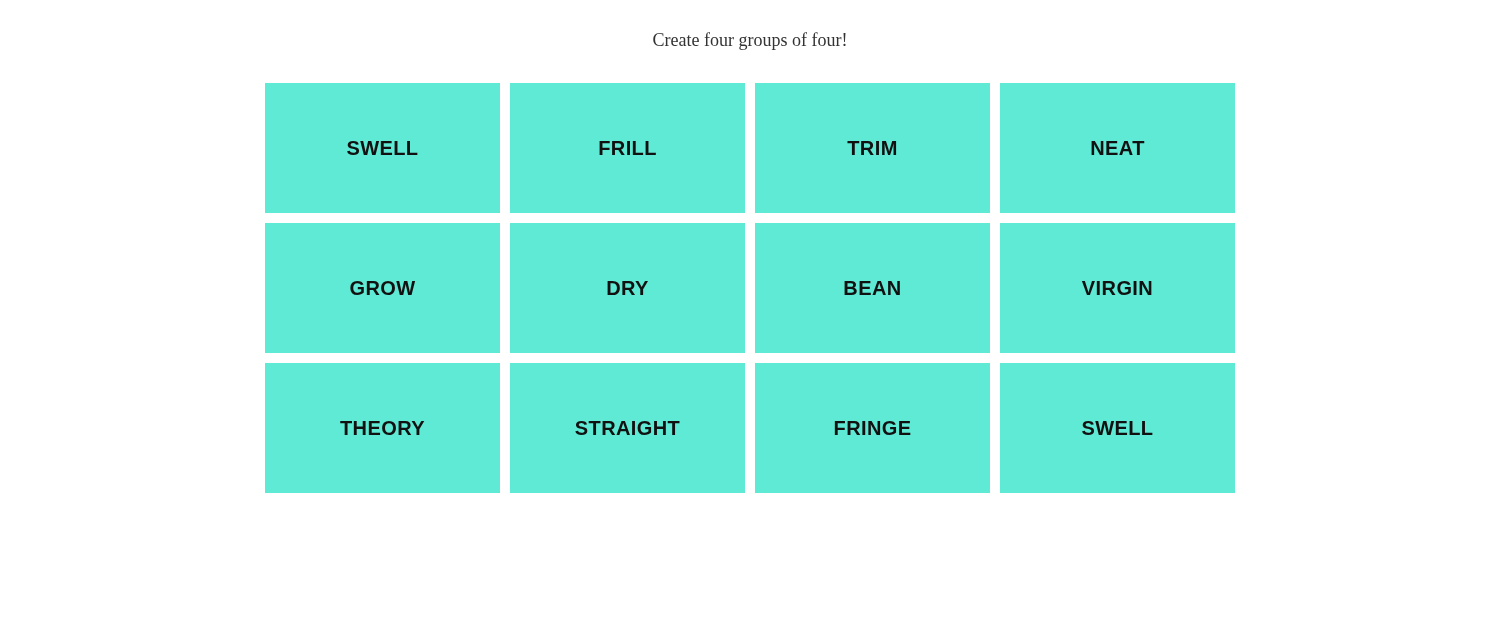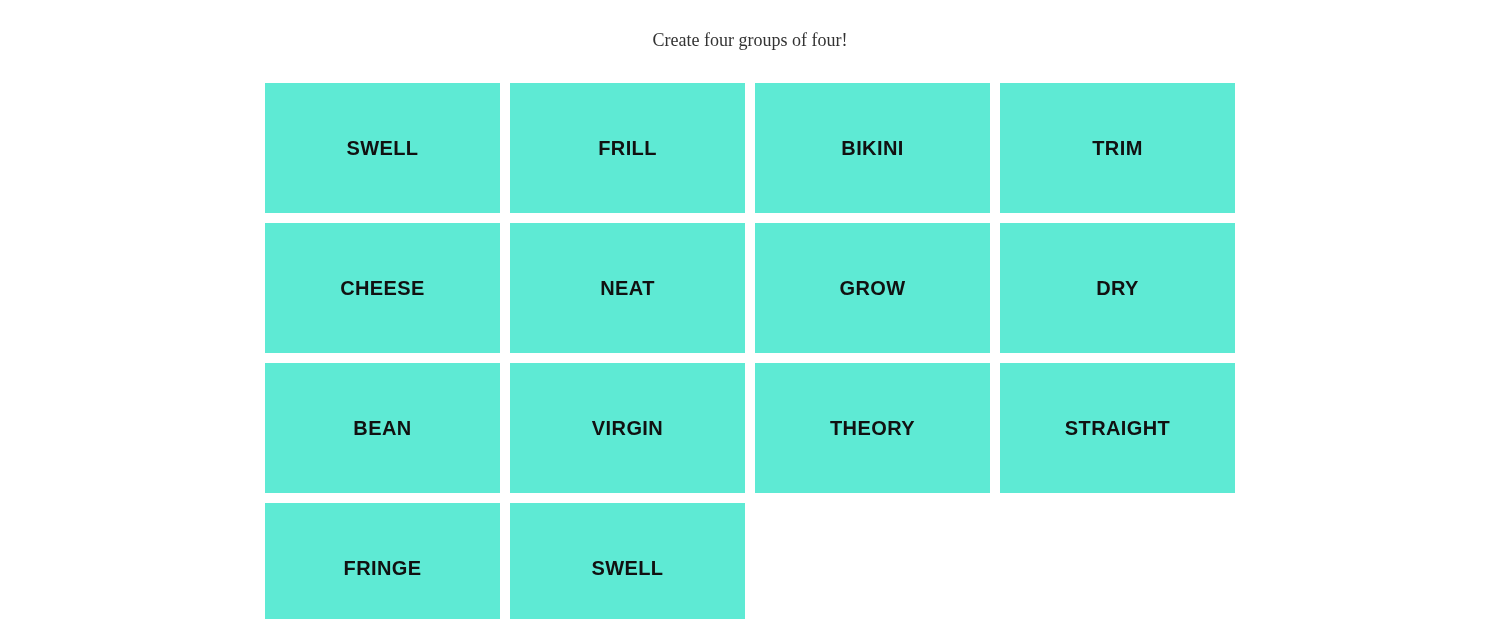--- a/index.html
+++ b/index.html
@@ -58,27 +58,21 @@
 <p class="instructions">Create four groups of four!</p>
 
 <div class="grid">
     <div class="tile">
       <span class="tile-label">SWELL</span>
     </div>
     <div class="tile">
       <span class="tile-label">FRILL</span>
     </div>
     <div class="tile">
-      <span class="tile-label">BIKINI</span>
-    </div>
-    <div class="tile">
       <span class="tile-label">TRIM</span>
-    </div>
-    <div class="tile">
-      <span class="tile-label">CHEESE</span>
     </div>
     <div class="tile">
       <span class="tile-label">NEAT</span>
     </div>
     <div class="tile">
       <span class="tile-label">GROW</span>
     </div>
     <div class="tile">
       <span class="tile-label">DRY</span>
     </div>

